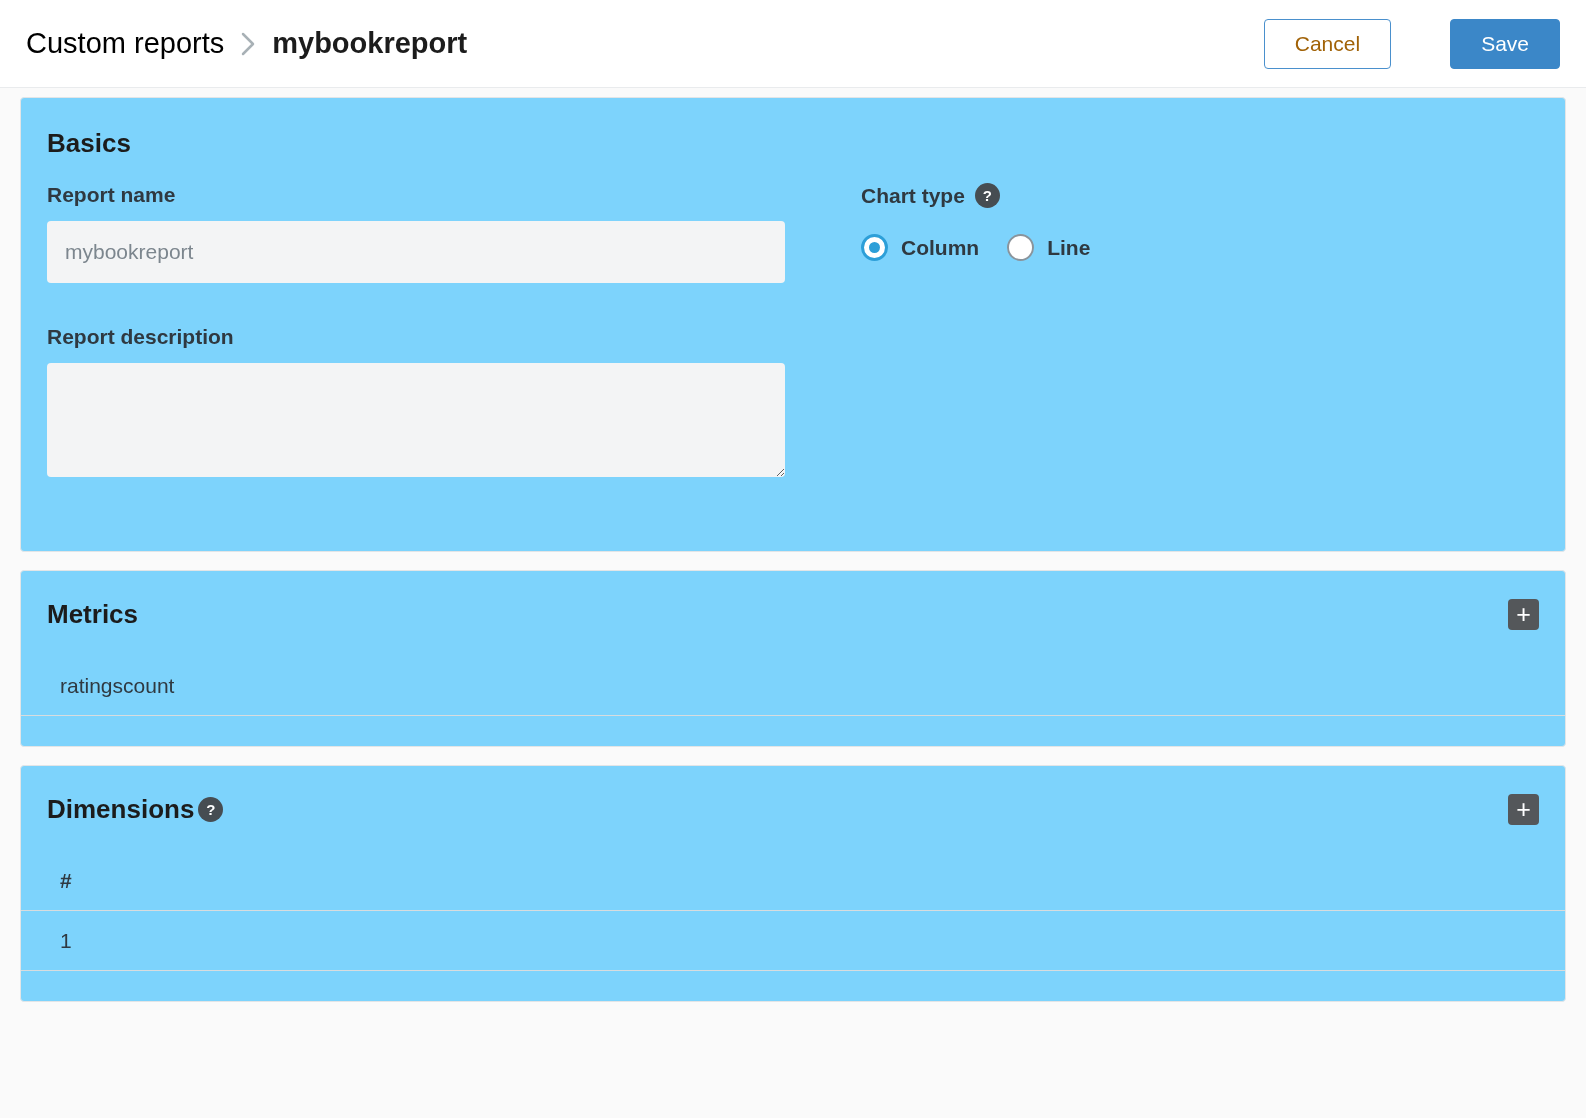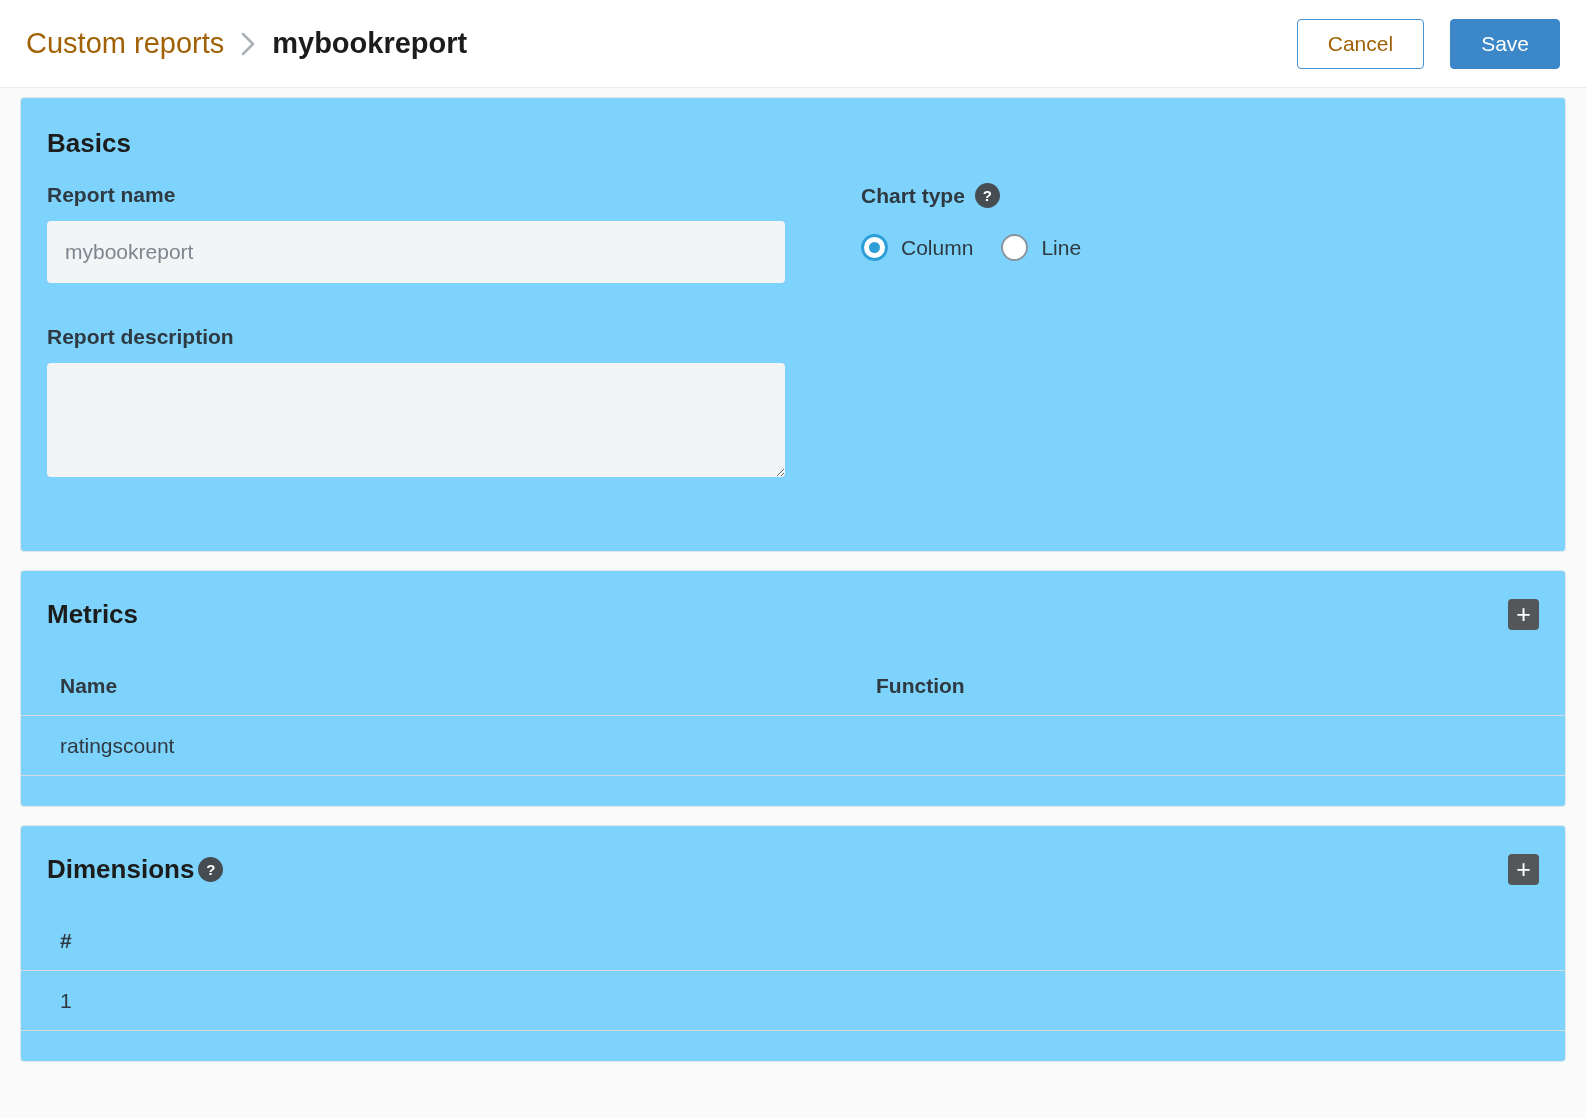--- a/index.html
+++ b/index.html
@@ -9,29 +9,29 @@
     font-family:"Liberation Sans", sans-serif;
     color:#2f3941;
   }
 
   
   .header {
     height:88px; background:#ffffff; border-bottom:1px solid #e9ebed;
     display:flex; align-items:center; padding:0 26px;
   }
   .breadcrumb { display:flex; align-items:center; gap:16px; font-size:29px; flex:1; min-width:0; }
-  .crumb-parent { color:#a16207; cursor:pointer;text-align:right; }
+  .crumb-parent { color:#000000; cursor:pointer;text-align:right; }
   .crumb-current { color:#1c1c1c; font-weight:700; }
   .header-actions { display:flex; align-items:center; gap:26px; }
   .btn {
     height:50px; border-radius:4px; font-size:21px; font-family:inherit;
     cursor:pointer; padding:0 30px;
   }
   .btn-cancel { background:#ffffff; color:#a16207; border:1px solid #4a90cd; }
-  .btn-save { background:#3b87c8; color:#ffffff; border:1px solid #3b87c8; }
+  .btn-save { background:#3b87c8; color:#ffffff; border:1px solid #3b87c8;margin-left:33px; }
 
   
   .content { padding:9px 20px 27px; }
   .card {
     background:#7dd3fc; border:1px solid #e2e5e7; border-radius:4px;
     margin-bottom:18px;
   }
   .section-title { font-size:26px; font-weight:700; color:#1c1c1c; }
   .title-with-icon { display:flex; align-items:center; gap:4px; }
 
@@ -63,21 +63,21 @@
   .radio-option { display:flex; align-items:center; gap:13px; cursor:pointer; }
   .radio-option + .radio-option { margin-left:28px; }
   .radio {
     width:27px; height:27px; border-radius:50%;
     border:2px solid #8a949c; background:#ffffff; position:relative; flex:none;
   }
   .radio.checked { border:3px solid #2d9fd8; }
   .radio.checked::after {
     content:""; position:absolute; inset:5px; border-radius:50%; background:#2d9fd8;
   }
-  .radio-label { font-size:21px; font-weight:400; color:#2f3941; }
+  .radio-label { font-size:21px; font-weight:700; color:#2f3941; }
 
   
   .card-table { padding:28px 0 30px; }
   .card-table-head {
     display:flex; align-items:center; justify-content:space-between; padding:0 26px;
   }
   .add-button {
     width:31px; height:31px; background:#54575a; color:#ffffff; border:none;
     border-radius:4px; font-size:25px; line-height:1; display:flex;
     align-items:center; justify-content:center; cursor:pointer; padding:0;
@@ -145,24 +145,20 @@
       </div>
     </div>
   </div>
 
   <div class="card card-table">
     <div class="card-table-head">
       <div class="section-title">Metrics</div>
       <button class="add-button">+</button>
     </div>
     <div class="table">
-      <div class="trow head">
-        <div class="m-c1">Name</div>
-        <div class="m-c2">Function</div>
-      </div>
       <div class="trow">
         <div class="m-c1">ratingscount</div>
       </div>
     </div>
   </div>
 
   <div class="card card-table">
     <div class="card-table-head">
       <div class="title-with-icon">
         <div class="section-title">Dimensions</div>

